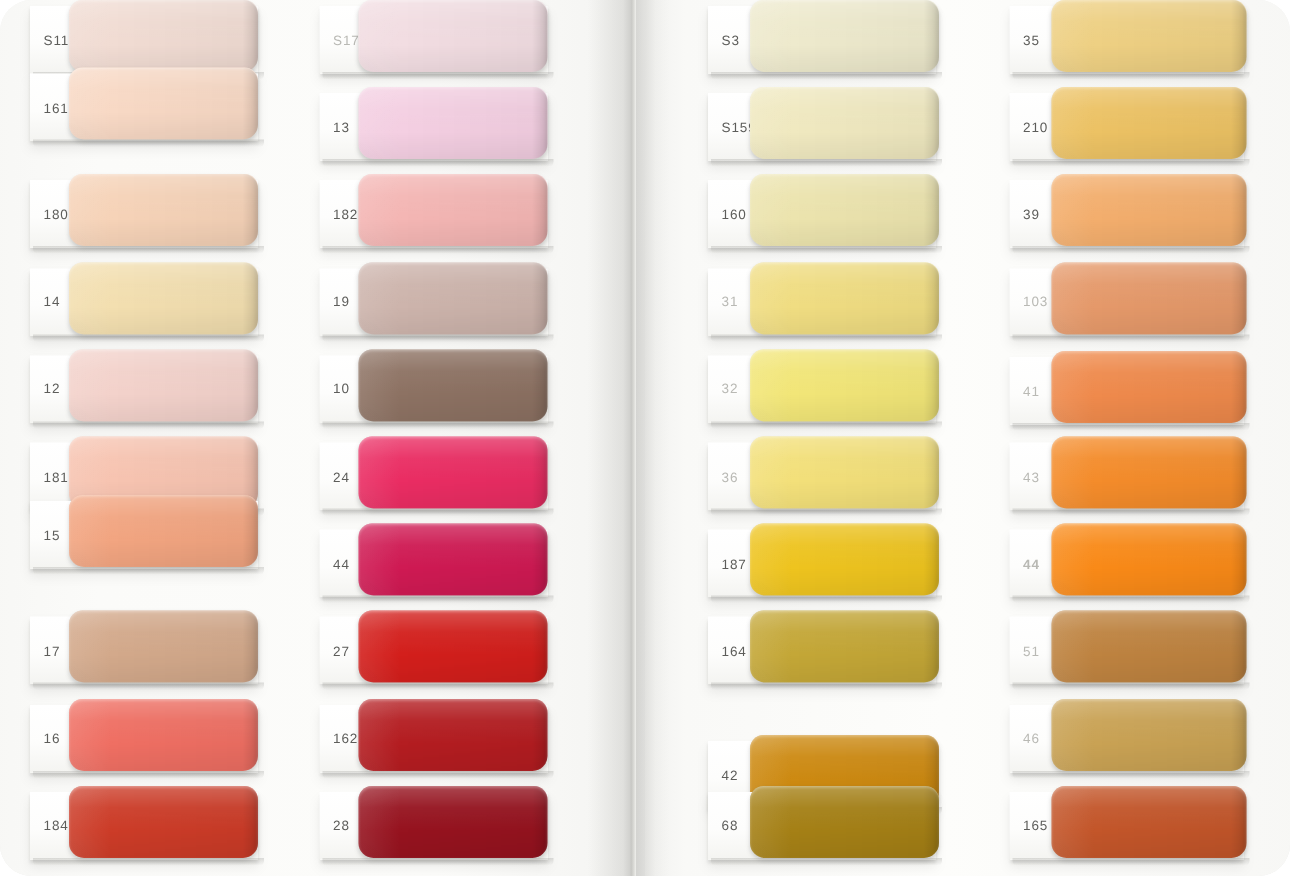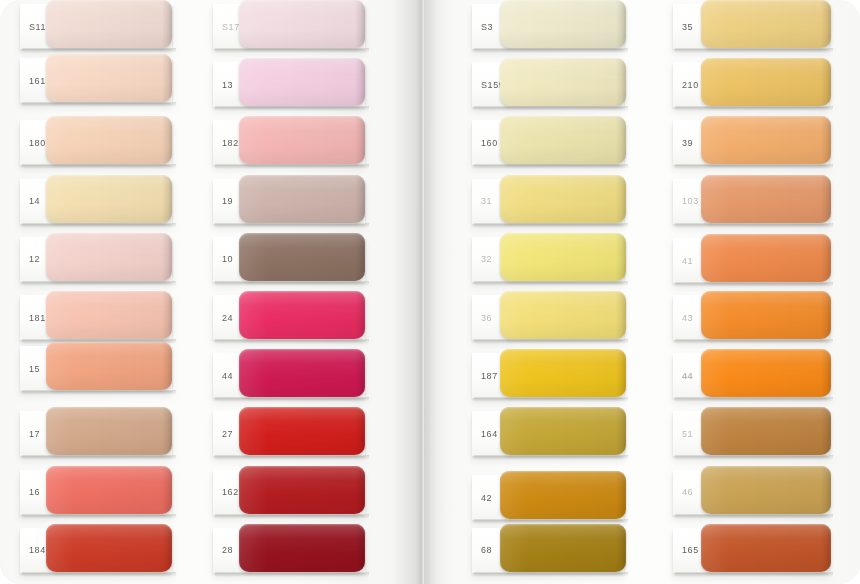--- a/index.html
+++ b/index.html
@@ -135,21 +135,21 @@
 
   <div id="columns-root">
       <div class="col" style="left: 20px;">
         <div class="card" style="top: 4px; width: 152px; height: 45px;">
           <span class="card-label">S11</span>
           <div class="swatch" style="left: 26px; width: 126px; background: rgb(241, 220, 211);">
             <div class="sheen"></div>
             <div class="fold-r"></div>
           </div>
         </div>
-        <div class="card" style="top: 58px; width: 152px; height: 45px;">
+        <div class="card" style="top: 49px; width: 152px; height: 45px;">
           <span class="card-label">161</span>
           <div class="swatch" style="left: 26px; width: 126px; background: rgb(248, 217, 197);">
             <div class="sheen"></div>
             <div class="fold-r"></div>
           </div>
         </div>
         <div class="card" style="top: 120.4px; width: 152px; height: 45px;">
           <span class="card-label">180</span>
           <div class="swatch" style="left: 26px; width: 126px; background: rgb(246, 211, 184);">
             <div class="sheen"></div>
@@ -170,21 +170,21 @@
             <div class="fold-r"></div>
           </div>
         </div>
         <div class="card" style="top: 295px; width: 152px; height: 45px;">
           <span class="card-label">181</span>
           <div class="swatch" style="left: 26px; width: 126px; background: rgb(247, 196, 177);">
             <div class="sheen"></div>
             <div class="fold-r"></div>
           </div>
         </div>
-        <div class="card" style="top: 346px; width: 152px; height: 45px; text-align: right;">
+        <div class="card" style="top: 334px; width: 152px; height: 45px; text-align: right;">
           <span class="card-label">15</span>
           <div class="swatch" style="left: 26px; width: 126px; background: rgb(242, 165, 129);">
             <div class="sheen"></div>
             <div class="fold-r"></div>
           </div>
         </div>
         <div class="card" style="top: 411.4px; width: 152px; height: 45px;">
           <span class="card-label">17</span>
           <div class="swatch" style="left: 26px; width: 126px; background: rgb(211, 169, 139);">
             <div class="sheen"></div>
@@ -328,21 +328,21 @@
             <div class="fold-r"></div>
           </div>
         </div>
         <div class="card" style="top: 411.4px; width: 152px; height: 45px;">
           <span class="card-label">164</span>
           <div class="swatch" style="left: 28px; width: 126px; background: rgb(196, 167, 55);">
             <div class="sheen"></div>
             <div class="fold-r"></div>
           </div>
         </div>
-        <div class="card" style="top: 475px; width: 152px; height: 45px;">
+        <div class="card" style="top: 494px; width: 152px; height: 45px;">
           <span class="card-label">42</span>
           <div class="swatch" style="left: 28px; width: 126px; background: rgb(205, 138, 18);">
             <div class="sheen"></div>
             <div class="fold-r"></div>
           </div>
         </div>
         <div class="card" style="top: 527.8px; width: 152px; height: 45px;">
           <span class="card-label">68</span>
           <div class="swatch" style="left: 28px; width: 126px; background: rgb(165, 128, 22);">
             <div class="sheen"></div>

